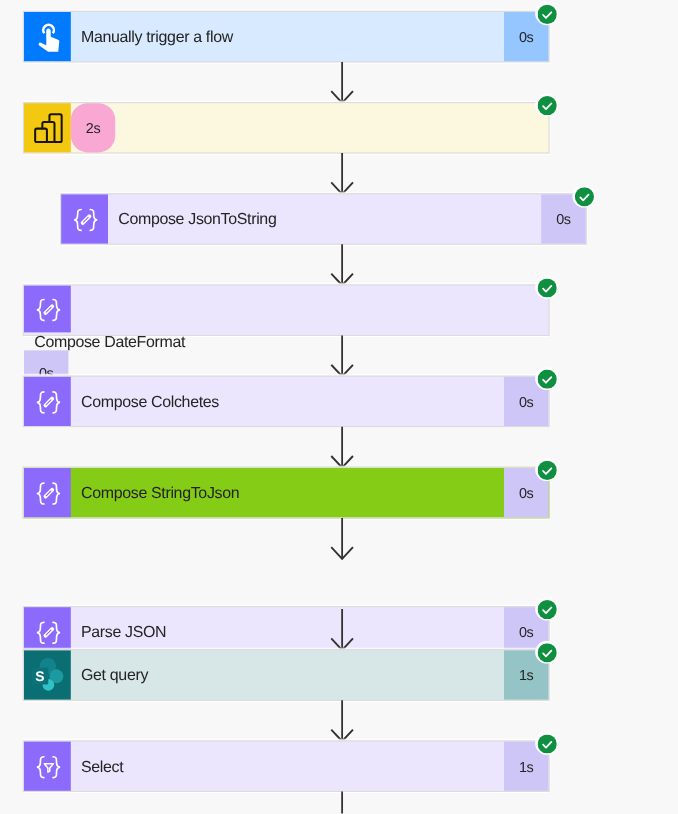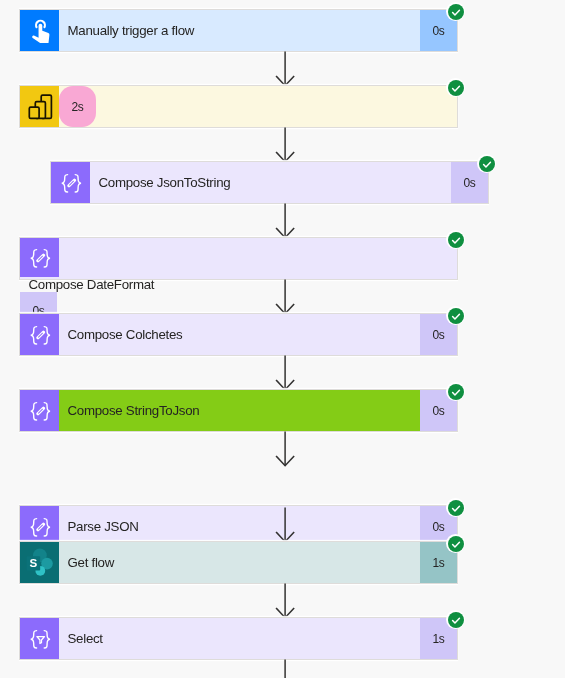--- a/index.html
+++ b/index.html
@@ -223,21 +223,21 @@
     <div class="card" style="background: rgb(215, 231, 231);">
       <div class="icon" style="background: rgb(10, 110, 115);">
           <svg width="32" height="32" viewBox="0 0 32 32">
             <circle cx="15.9" cy="8.3" r="6.9" fill="#12838a"></circle>
             <circle cx="23.0" cy="16.6" r="5.8" fill="#1c9aa1"></circle>
             <circle cx="16.3" cy="23.8" r="4.9" fill="#2fc2c6"></circle>
             <rect x="2.6" y="9.2" width="13.6" height="14.2" rx="0.9" fill="#0b7279"></rect>
             <text x="9.3" y="20.3" font-family="Liberation Sans, sans-serif" font-size="11.6" font-weight="bold" fill="#fff" text-anchor="middle">S</text>
           </svg>
         </div>
-      <div class="title">Get flow</div>
+      <div class="title">Get query</div>
       <div class="dur" style="background: rgb(149, 196, 198);">1s</div>
       <div class="badge">
           <svg width="16" height="16" viewBox="0 0 16 16">
             <circle cx="8" cy="8" r="8" fill="#0f8f40"></circle>
             <path d="M4.6 8.5l2.35 2.45 4.5-4.7" fill="none" stroke="#fff" stroke-width="1.5" stroke-linecap="round" stroke-linejoin="round"></path>
           </svg>
         </div>
     </div>
   </div>
     <div class="arrow" style="top: 583px;">

